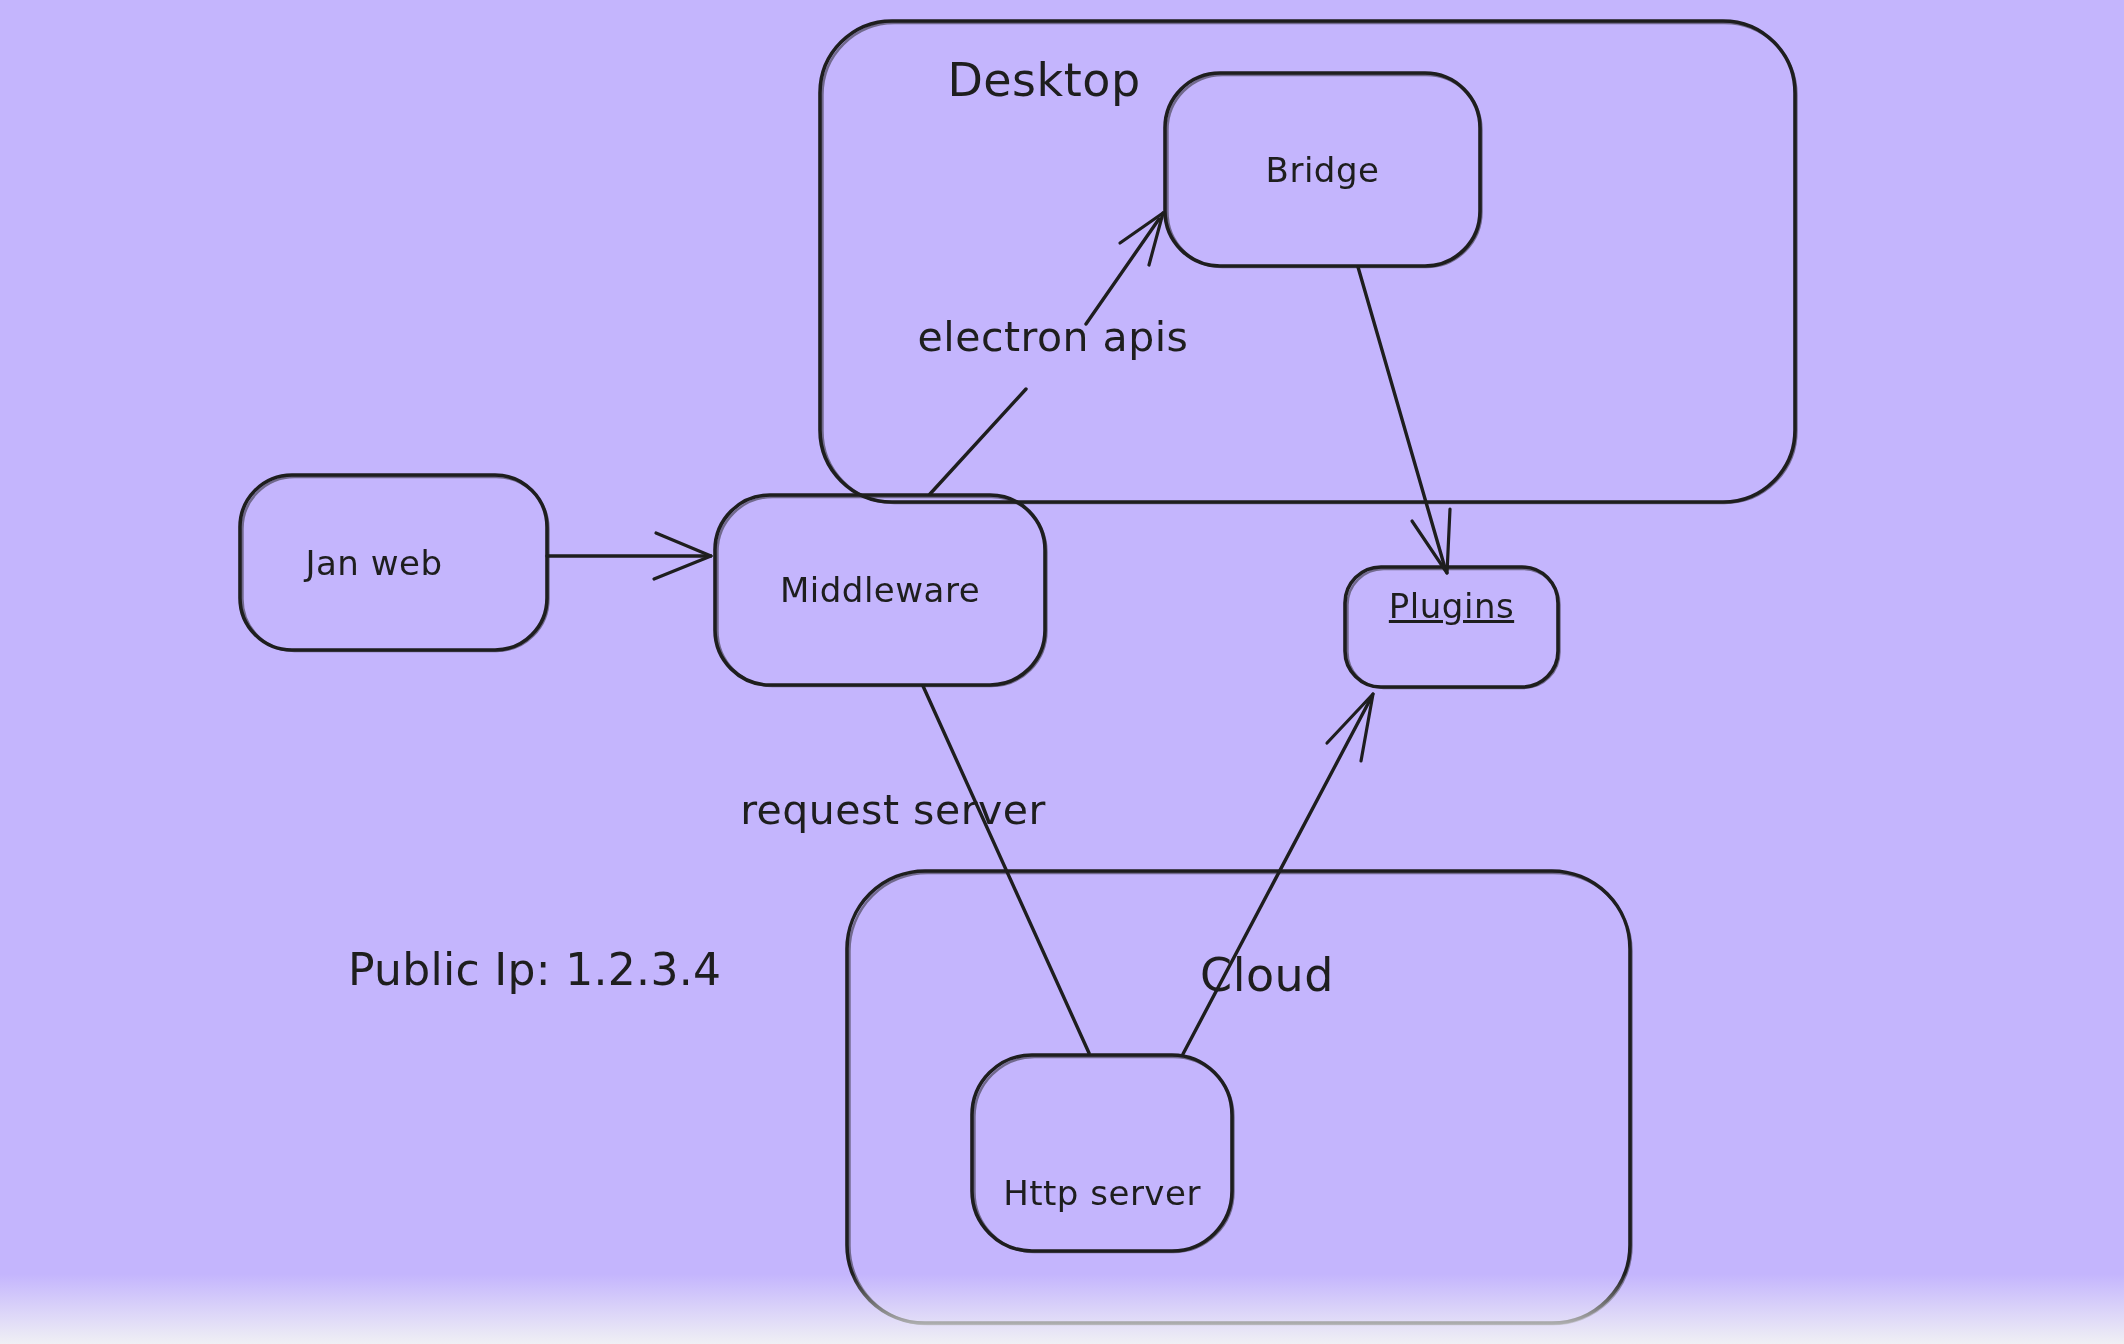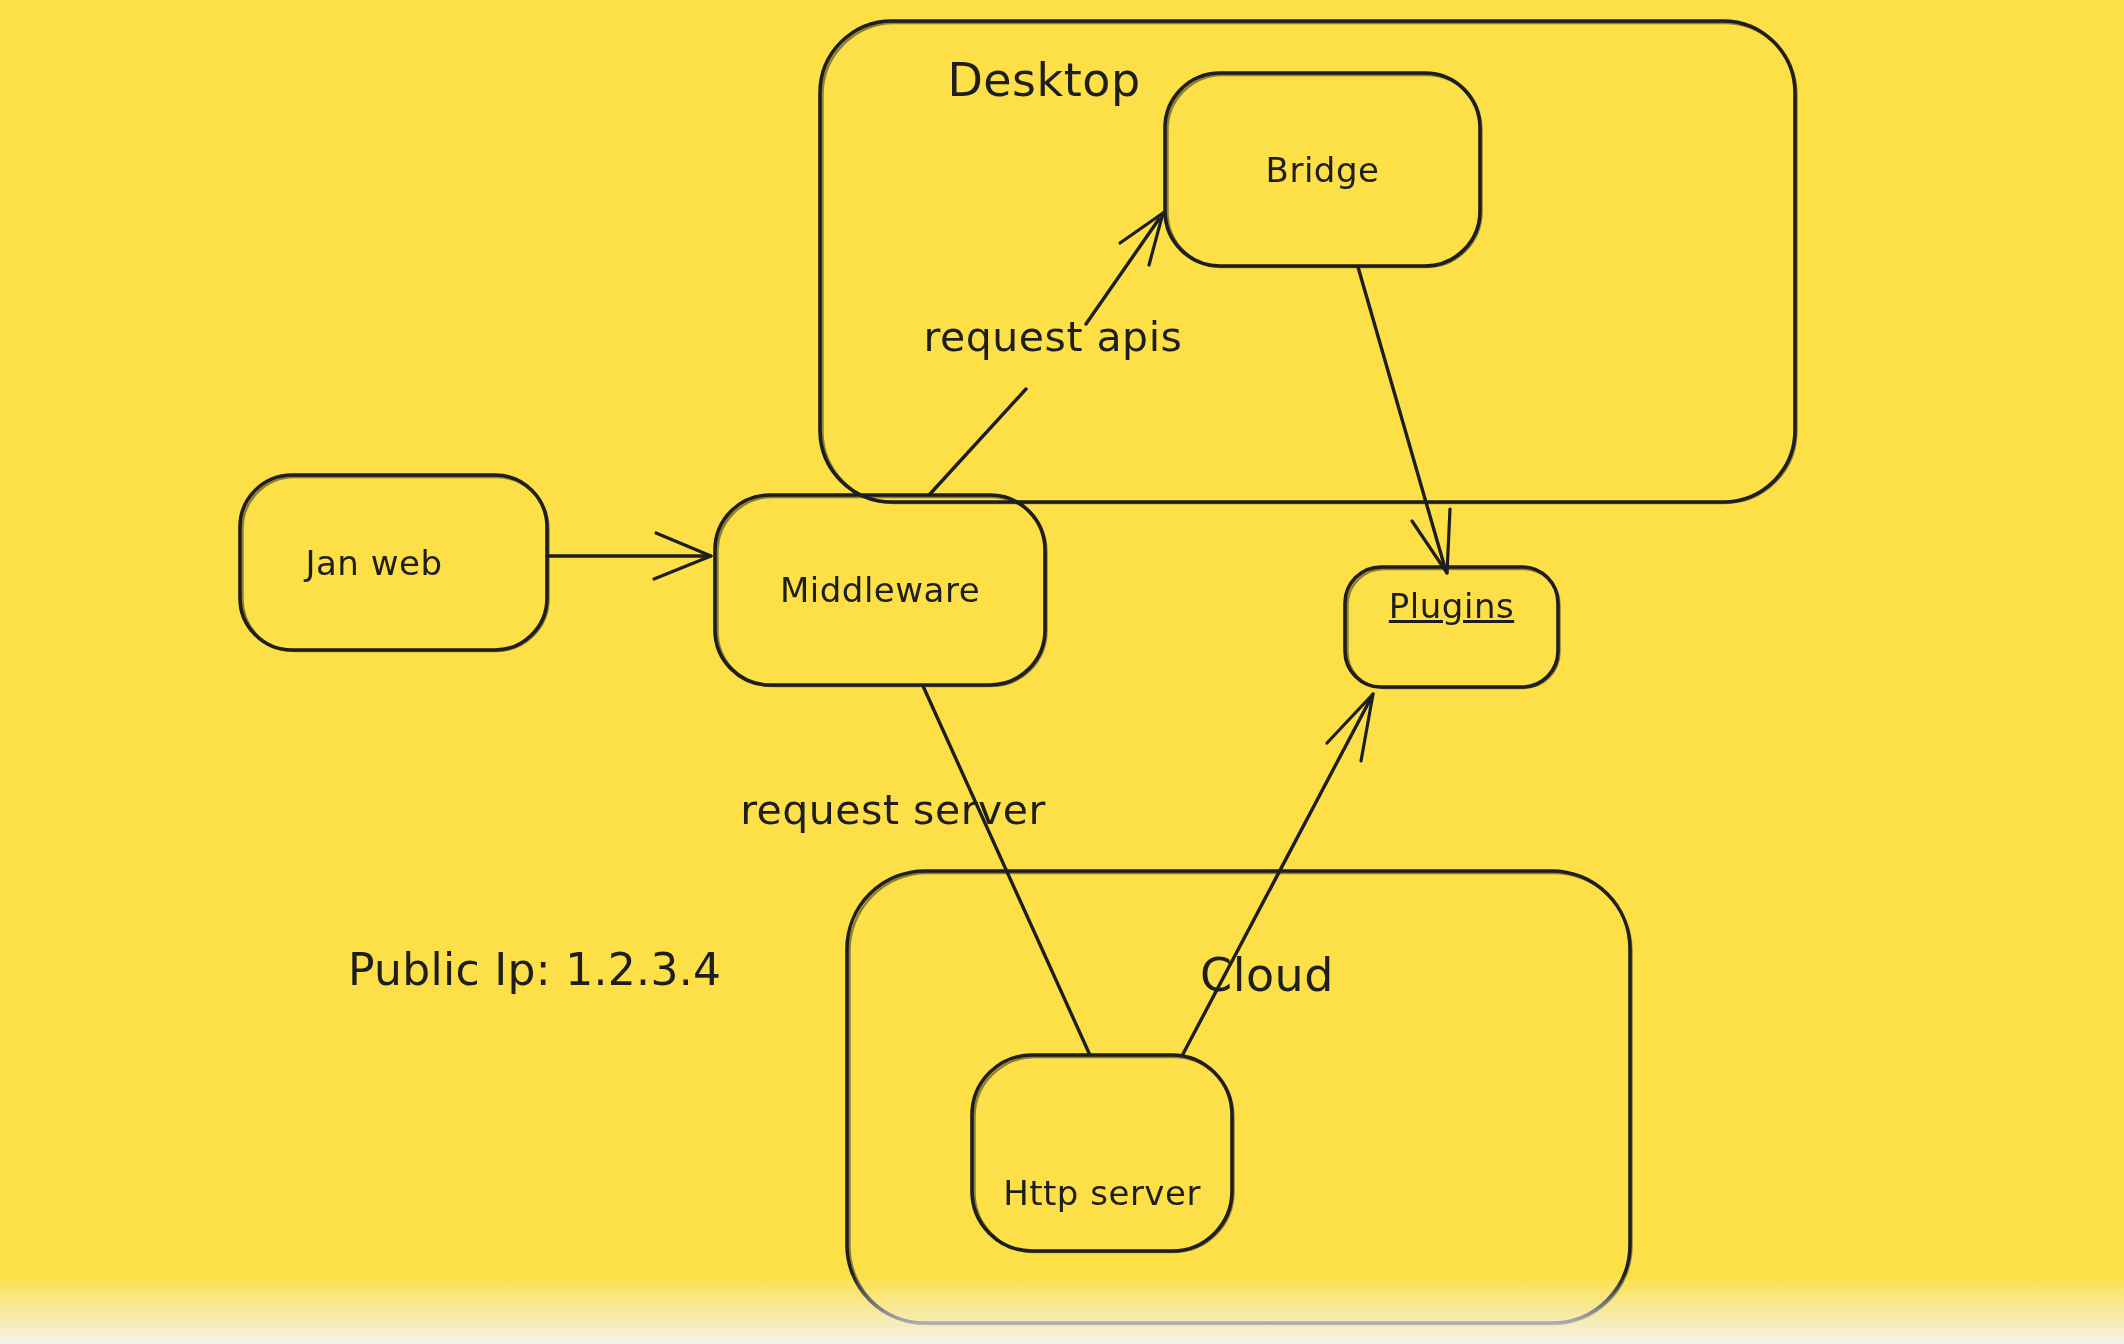--- a/index.html
+++ b/index.html
@@ -8,21 +8,21 @@
     background: #ffffff;
     width: 2124px;
     height: 1344px;
     overflow: hidden;
     font-family: "DejaVu Sans", "Liberation Sans", sans-serif;
   }
   #canvas {
     position: relative;
     width: 2124px;
     height: 1344px;
-    background: #fde047;
+    background: #c4b5fd;
   }
   #diagram-svg {
     position: absolute;
     left: 0; top: 0;
     width: 2124px;
     height: 1344px;
   }
   #diagram-svg path, #diagram-svg rect {
     fill: none;
     stroke: #1e1e1e;
@@ -122,20 +122,20 @@
       </g>
     </svg>
   <div id="labels-layer">
       <div class="diagram-label container-label" style="left: 1044px; top: 80px;">Desktop</div>
       <div class="diagram-label container-label" style="left: 1267px; top: 951px; margin-top: 24px;">Cloud</div>
       <div class="diagram-label node-label" style="left: 374px; top: 562.5px;">Jan web</div>
       <div class="diagram-label node-label" style="left: 880px; top: 590px;">Middleware</div>
       <div class="diagram-label node-label" style="left: 1322.5px; top: 169.5px;">Bridge</div>
       <div class="diagram-label node-label" style="left: 1451.5px; top: 606px; text-decoration: underline;">Plugins</div>
       <div class="diagram-label node-label" style="left: 1102px; top: 1153px; margin-top: 40px;">Http server</div>
-      <div class="diagram-label edge-label" style="left: 1053px; top: 337px;">request apis</div>
+      <div class="diagram-label edge-label" style="left: 1053px; top: 337px;">electron apis</div>
       <div class="diagram-label edge-label" style="left: 893px; top: 810px;">request server</div>
       <div class="annotation-block" style="left: 348px; top: 938px;">
         <div>Public Ip: 1.2.3.4</div>
       </div>
     </div>
   <div class="bottom-fade"></div>
 </div>
 
 </body></html>

